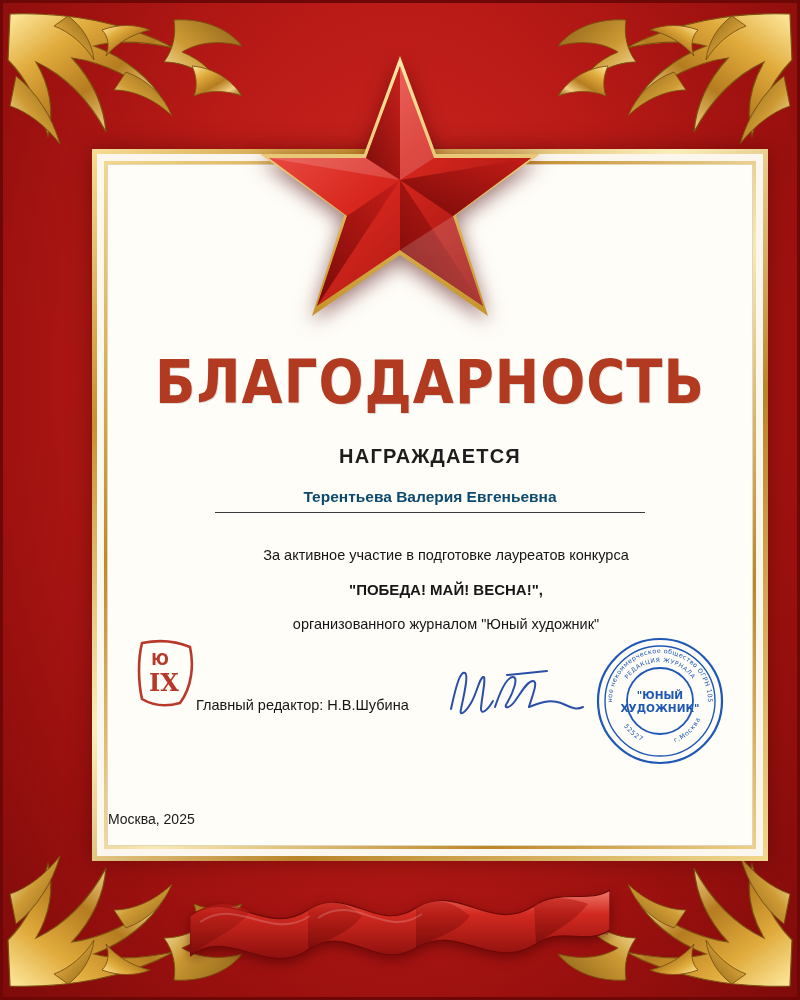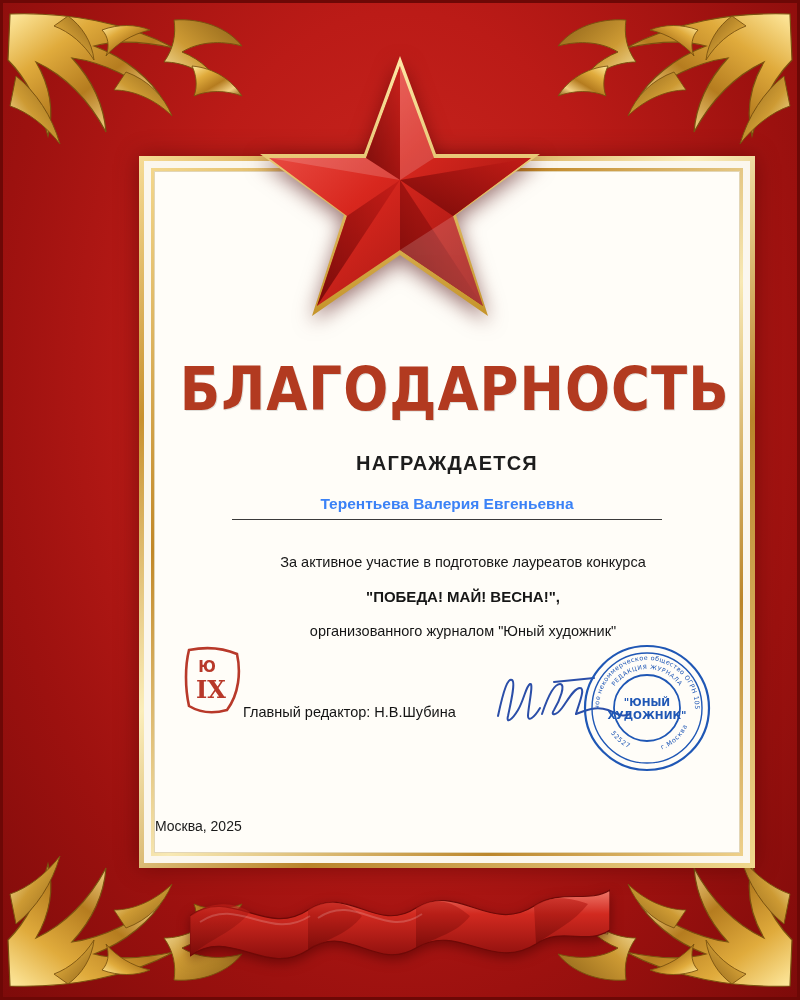--- a/index.html
+++ b/index.html
@@ -44,29 +44,28 @@
   .corner.tl { top: 6px;    left: 6px; }
   .corner.tr { top: 6px;    right: 6px; transform: scaleX(-1); }
   .corner.bl { bottom: 6px; left: 6px; transform: scaleY(-1); }
   .corner.br { bottom: 6px; right: 6px; transform: scale(-1,-1); }
   .corner svg { display:block; width: 100%; height: 100%; }
 
   
   .panel-outer {
     position: absolute;
     left: 92px;
-    top: 156px;
-    width: 616px;
+    top: 149px;
+    width: 676px;
     height: 712px;
     background: linear-gradient(135deg,#f3d27a 0%,#c9922f 18%,#f7e4a8 38%,#b9842a 62%,#efd храм 0%);
     background: linear-gradient(135deg,#f6dc96 0%,#c8912e 20%,#fbeebb 42%,#b9842a 66%,#f0d88e 100%);
     padding: 5px;
     box-sizing: border-box;
     box-shadow: 0 0 22px rgba(60,0,0,.45);
-    margin-left: 47px;
   }
   .panel-mid {
     width: 100%;
     height: 100%;
     box-sizing: border-box;
     background: #fbf7ee;
     padding: 7px;
   }
   .panel-gold2 {
     width: 100%;
@@ -128,21 +127,21 @@
   .line-row {
     position: relative;
     margin: 0 auto;
     width: 430px;
     padding-bottom: 6px;
     margin-bottom: 10px;
     border-bottom: 1px solid #3a3a3a;
   }
   .line-row .txt {
     font-size: 15.5px;
-    color: #3b82f6;
+    color: #0c4a6e;
   }
   .line-row.bold .txt { font-weight: 700; font-size: 15.5px; }
 
   .body-lines {
     margin-top: 34px;
     padding-left: 32px;
   }
   .body-lines .bl {
     font-size: 14.5px;
     color: #161616;

